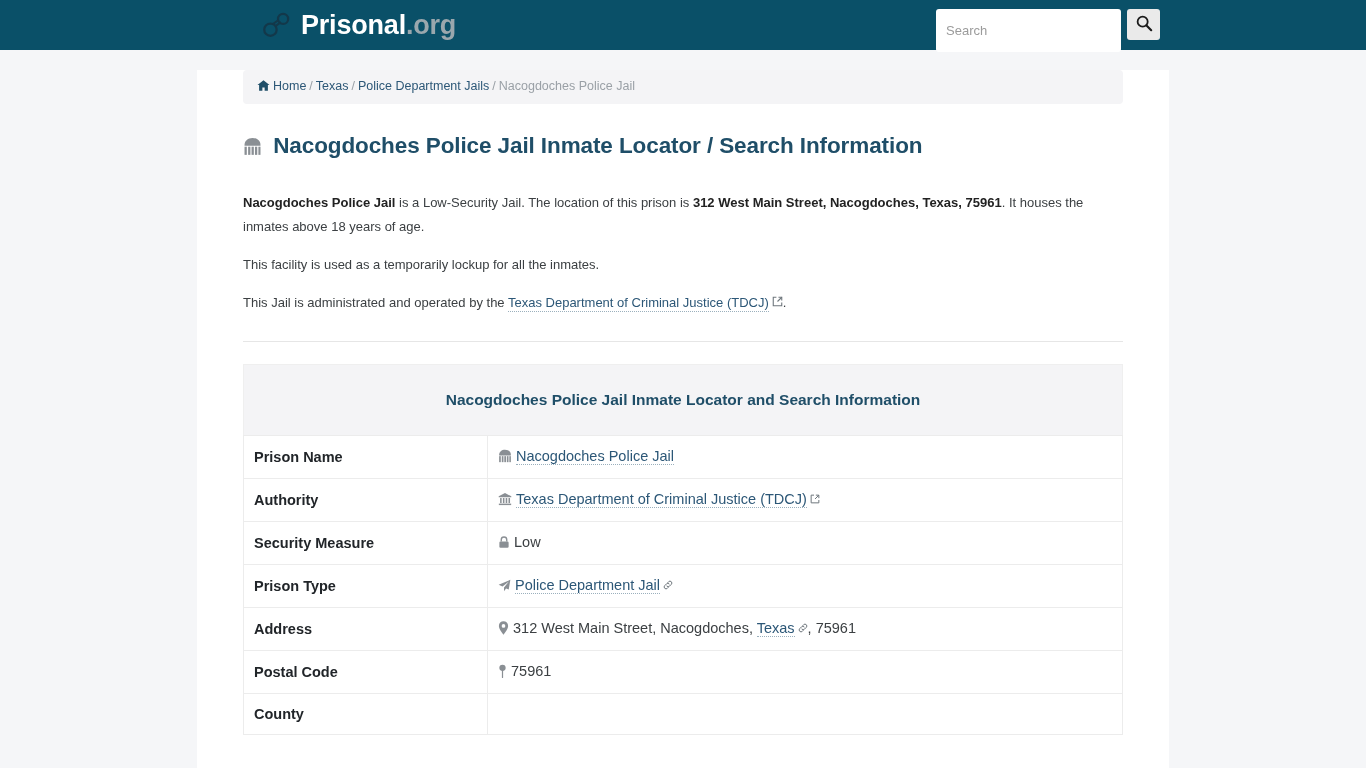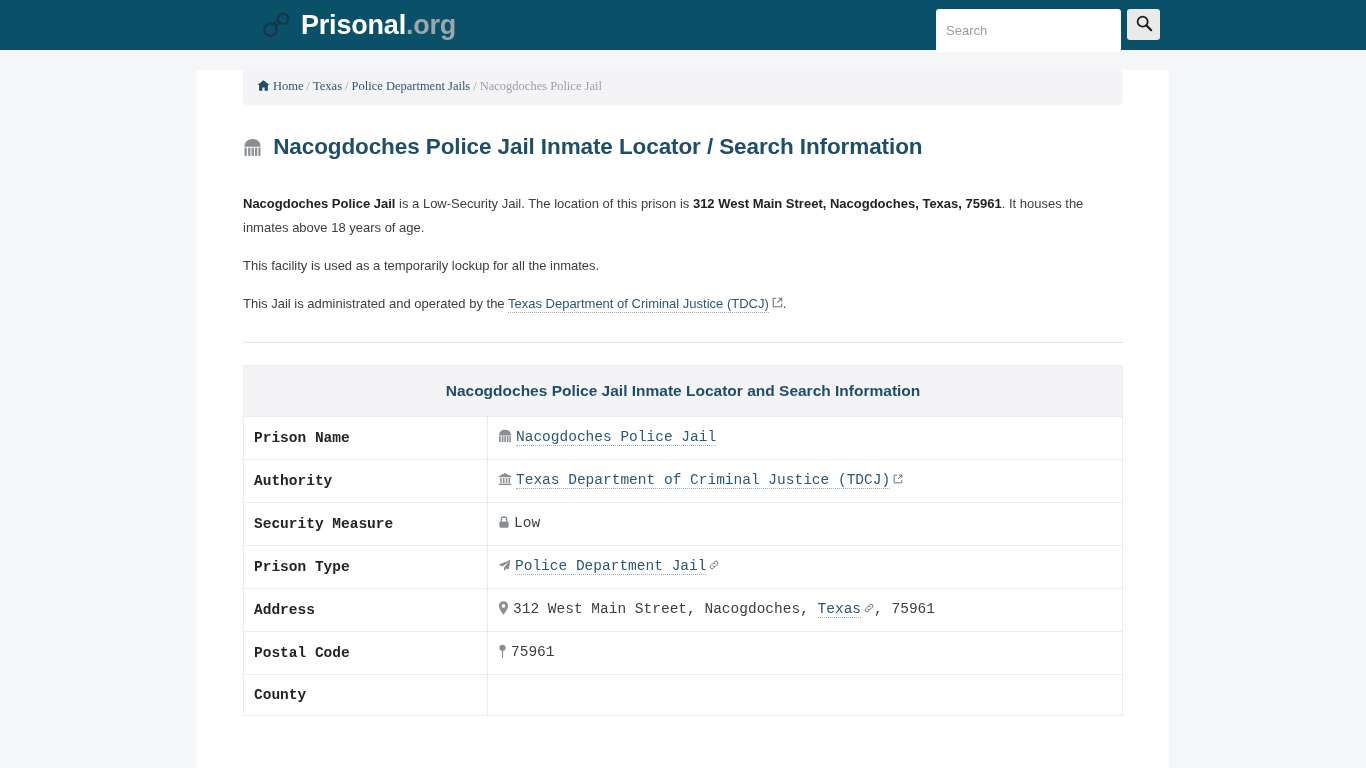--- a/index.html
+++ b/index.html
@@ -84,21 +84,20 @@
   .content { width: 880px; margin: 0 auto; }
 
   
   .breadcrumb {
     background: #f4f4f6;
     border-radius: 4px;
     margin-top: 20px;
     padding: 9px 14px;
     font-size: 12.5px;
     color: #2c5777;
-    font-family: Liberation Serif, serif;
   }
   .breadcrumb a { color: #2c5777; text-decoration: none; }
   .breadcrumb .sep { color: #9aa0a6; margin: 0 3px; }
   .breadcrumb .current { color: #9aa0a6; }
   .home-icon { vertical-align: -2px; margin-right: 3px; }
 
   
   h1.page-title {
     font-size: 22.5px;
     font-weight: bold;
@@ -132,30 +131,30 @@
     margin: 26px 0 22px 0;
   }
 
   
   .table-caption {
     background: #f4f4f6;
     text-align: center;
     font-size: 15.5px;
     font-weight: bold;
     color: #1f4e68;
-    padding: 16px 10px;
+    padding: 26px 10px;
     border: 1px solid #efefef;
     border-bottom: none;
   }
   table.info {
     width: 100%;
     border-collapse: collapse;
     table-layout: fixed;
   }
-  table.info tr { border-bottom: 1px solid #ececec; font-family: Liberation Mono, monospace; }
+  table.info tr { border-bottom: 1px solid #ececec; }
   table.info th, table.info td {
     border: 1px solid #ececec;
     padding: 12px 10px;
     text-align: left;
     vertical-align: middle;
     font-size: 14.5px;
   }
   table.info th {
     width: 244px;
     font-weight: bold;

